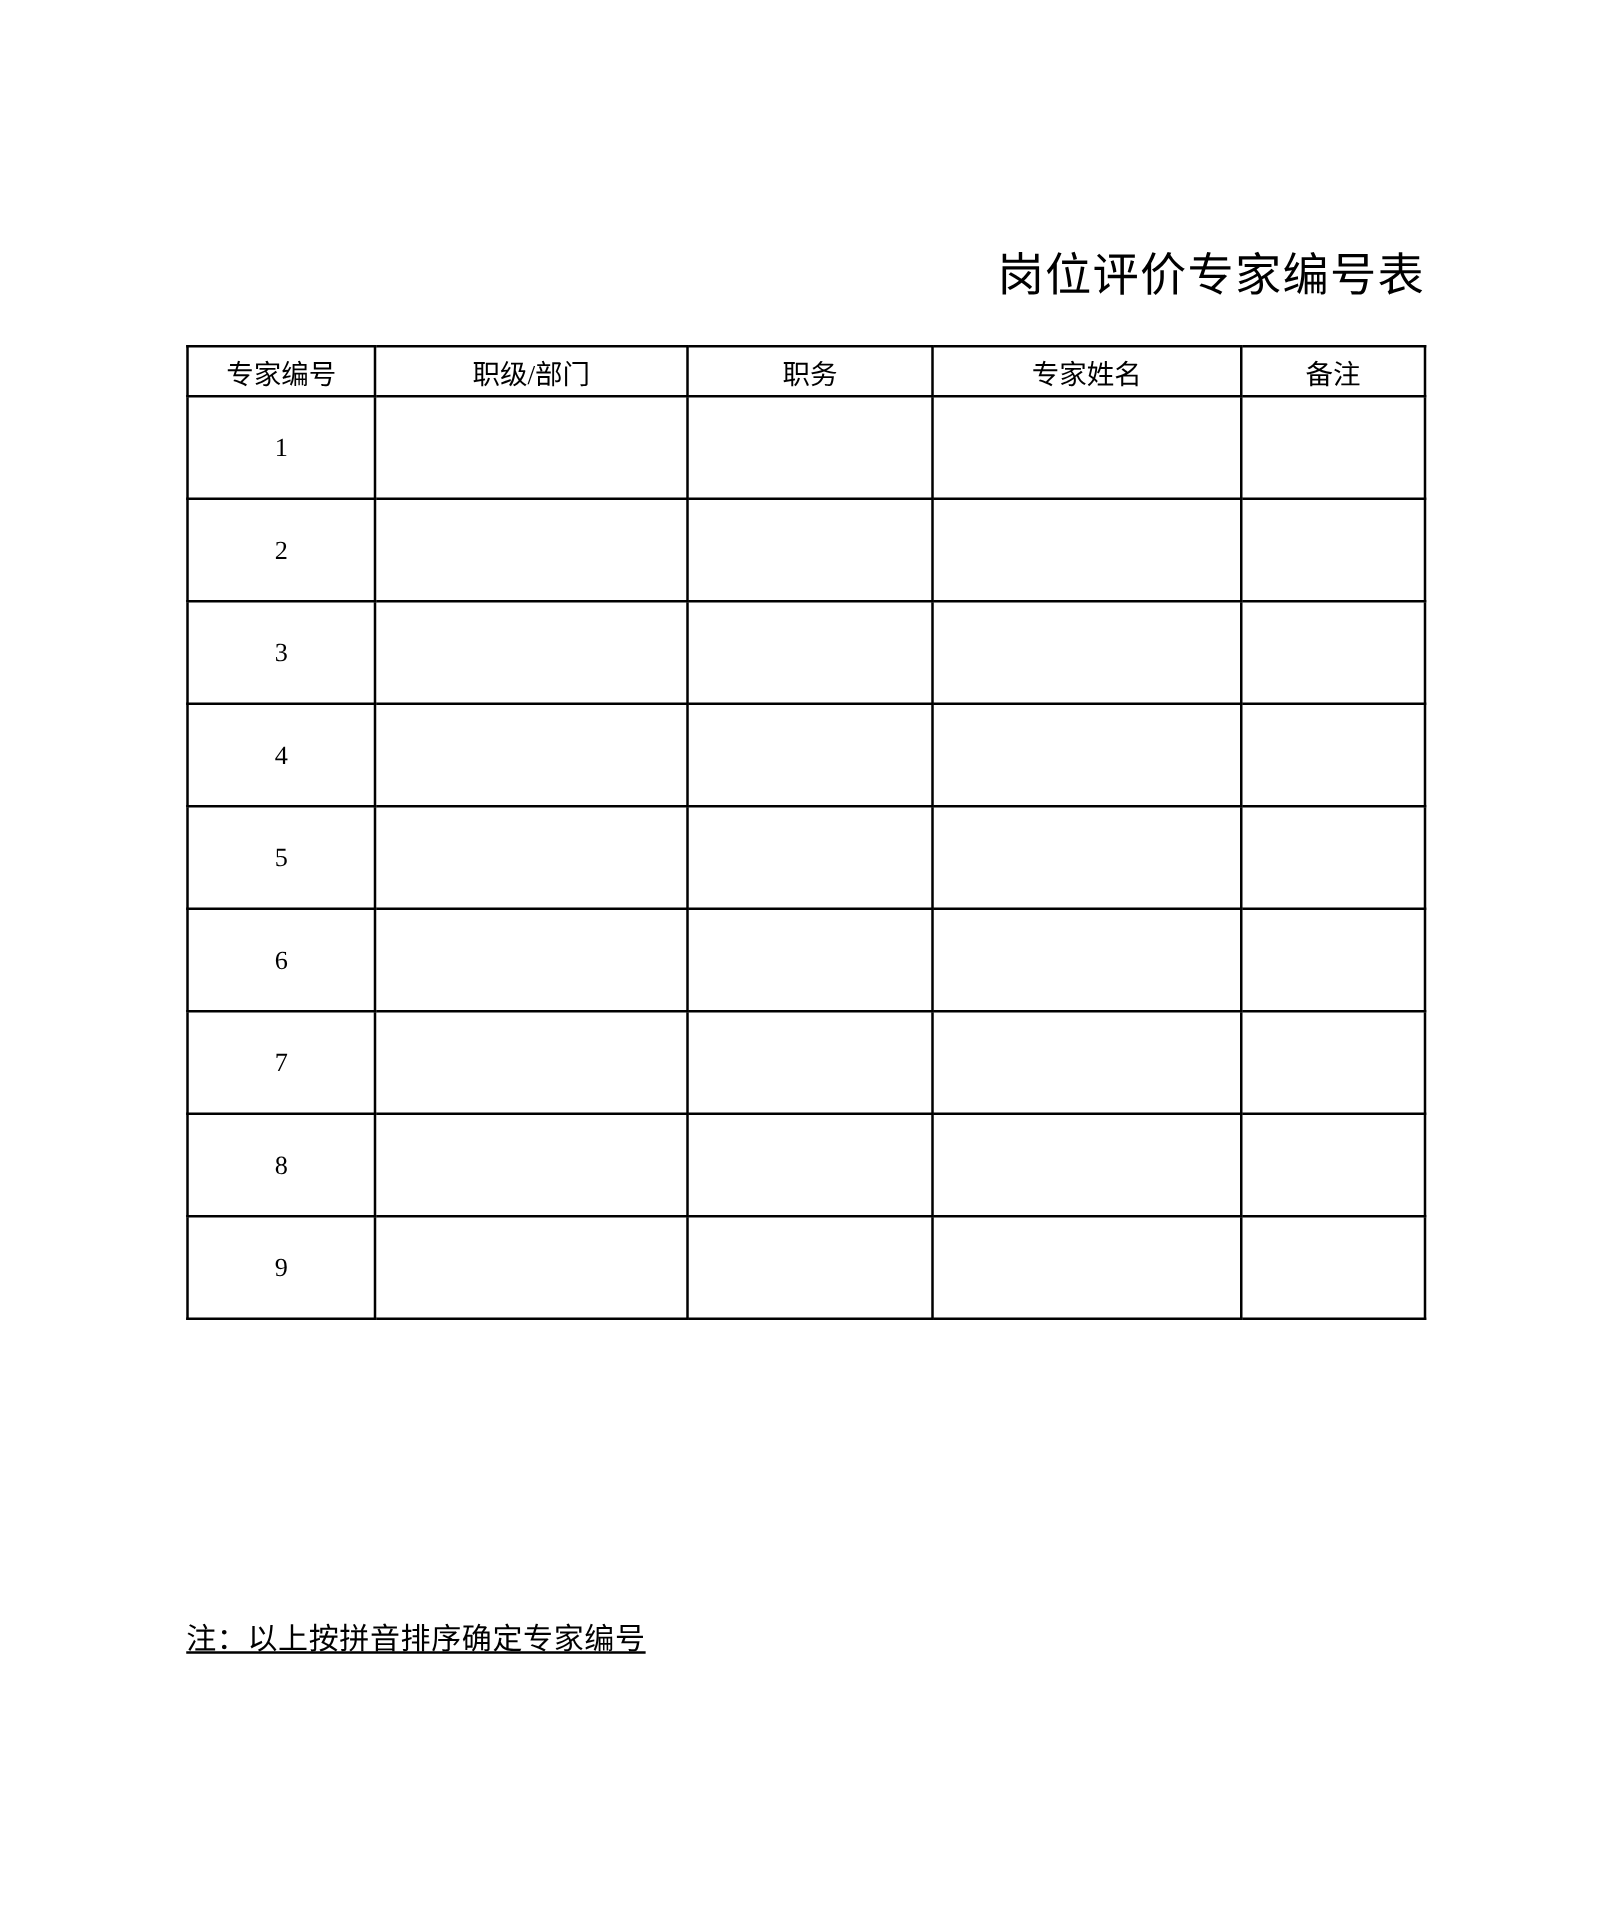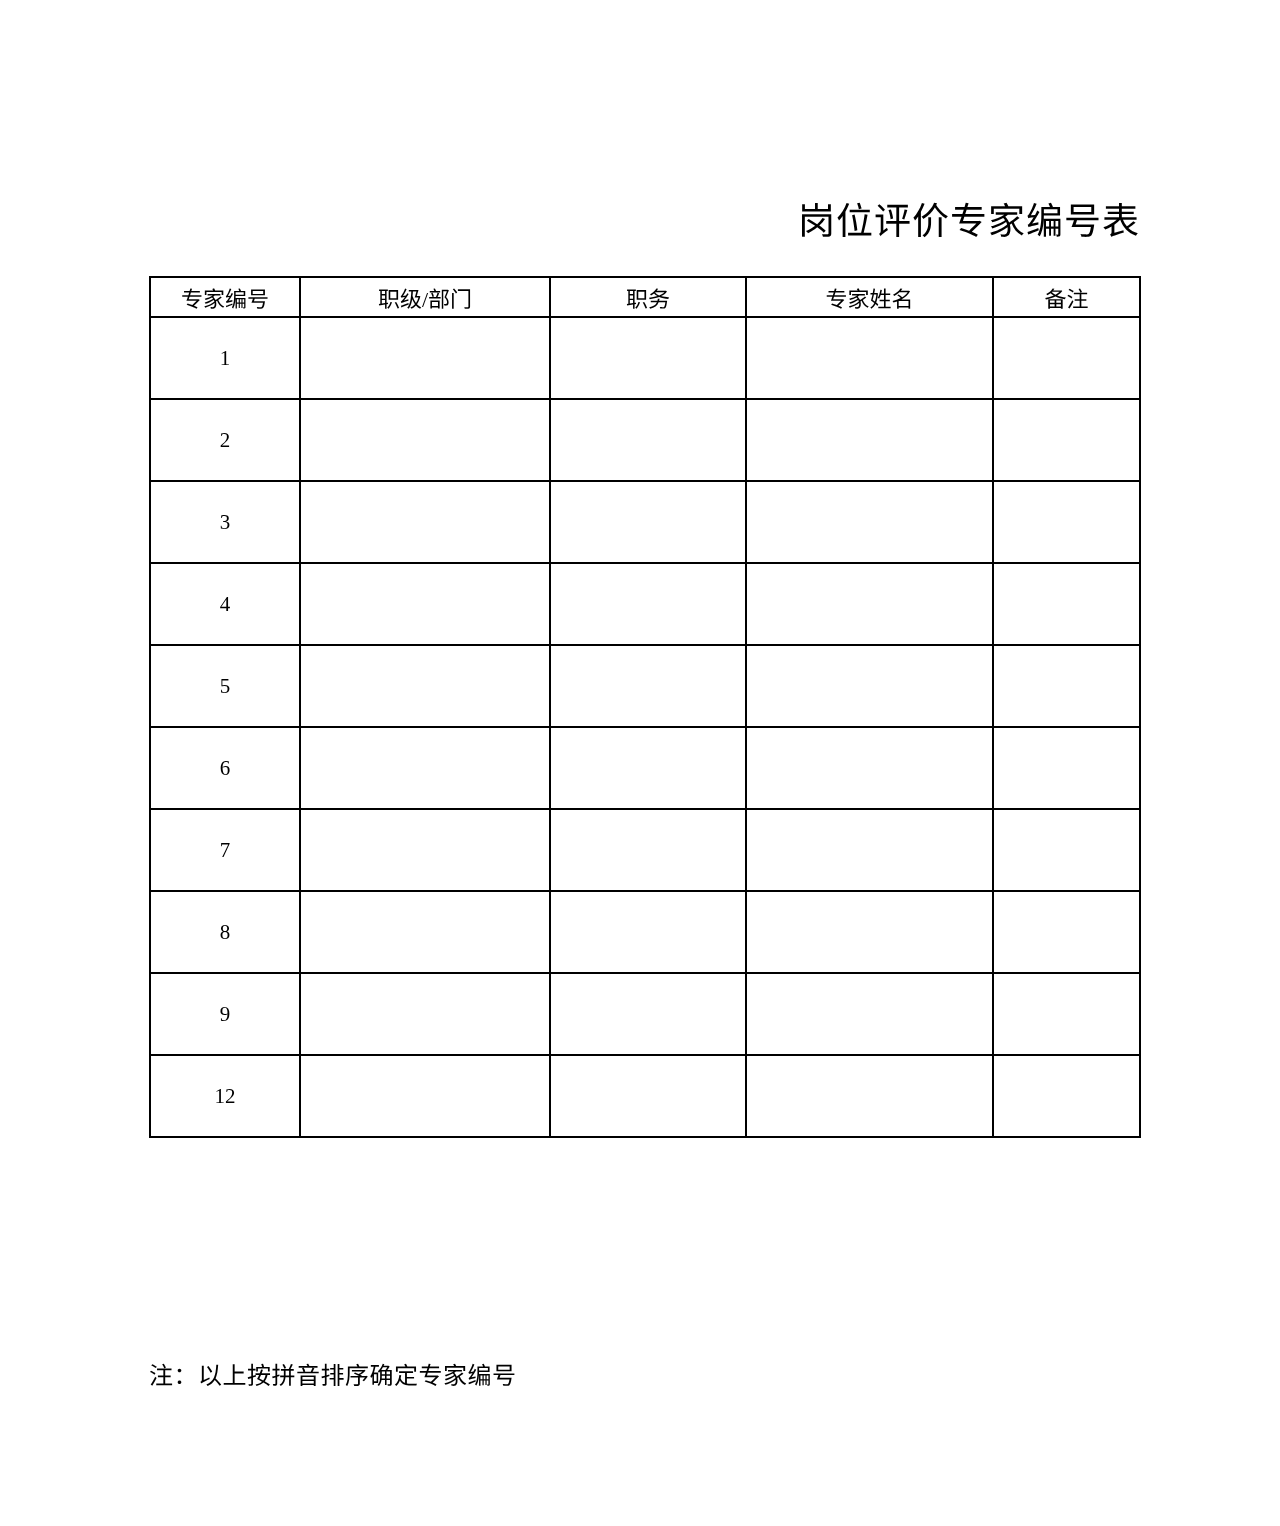--- a/index.html
+++ b/index.html
@@ -61,25 +61,26 @@
     height: 80px;
   }
   col.c-id    { width: 150px; }
   col.c-dept  { width: 250px; }
   col.c-post  { width: 196px; }
   col.c-name  { width: 247px; }
   col.c-note  { width: 147px; }
   .note {
     position: absolute;
     left: 149px;
-    top: 1359px;
+    top: 1295px;
     font-size: 24px;
     line-height: 34px;
     letter-spacing: 0.5px;
     white-space: nowrap;
+    text-decoration: underline;
   }
 </style>
 </head>
 <body>
 
 <div class="page">
 
   <div class="doc-title">岗位评价专家编号表</div>
 
   <table class="expert-table">
@@ -155,25 +156,18 @@
         <td></td>
         <td></td>
       </tr>
       <tr class="body-row">
         <td>9</td>
         <td></td>
         <td></td>
         <td></td>
         <td></td>
       </tr>
-      <tr class="body-row">
-        <td>12</td>
-        <td></td>
-        <td></td>
-        <td></td>
-        <td></td>
-      </tr>
     </tbody>
   </table>
 
   <div class="note">注：以上按拼音排序确定专家编号</div>
 
 </div>
 
 </body></html>

